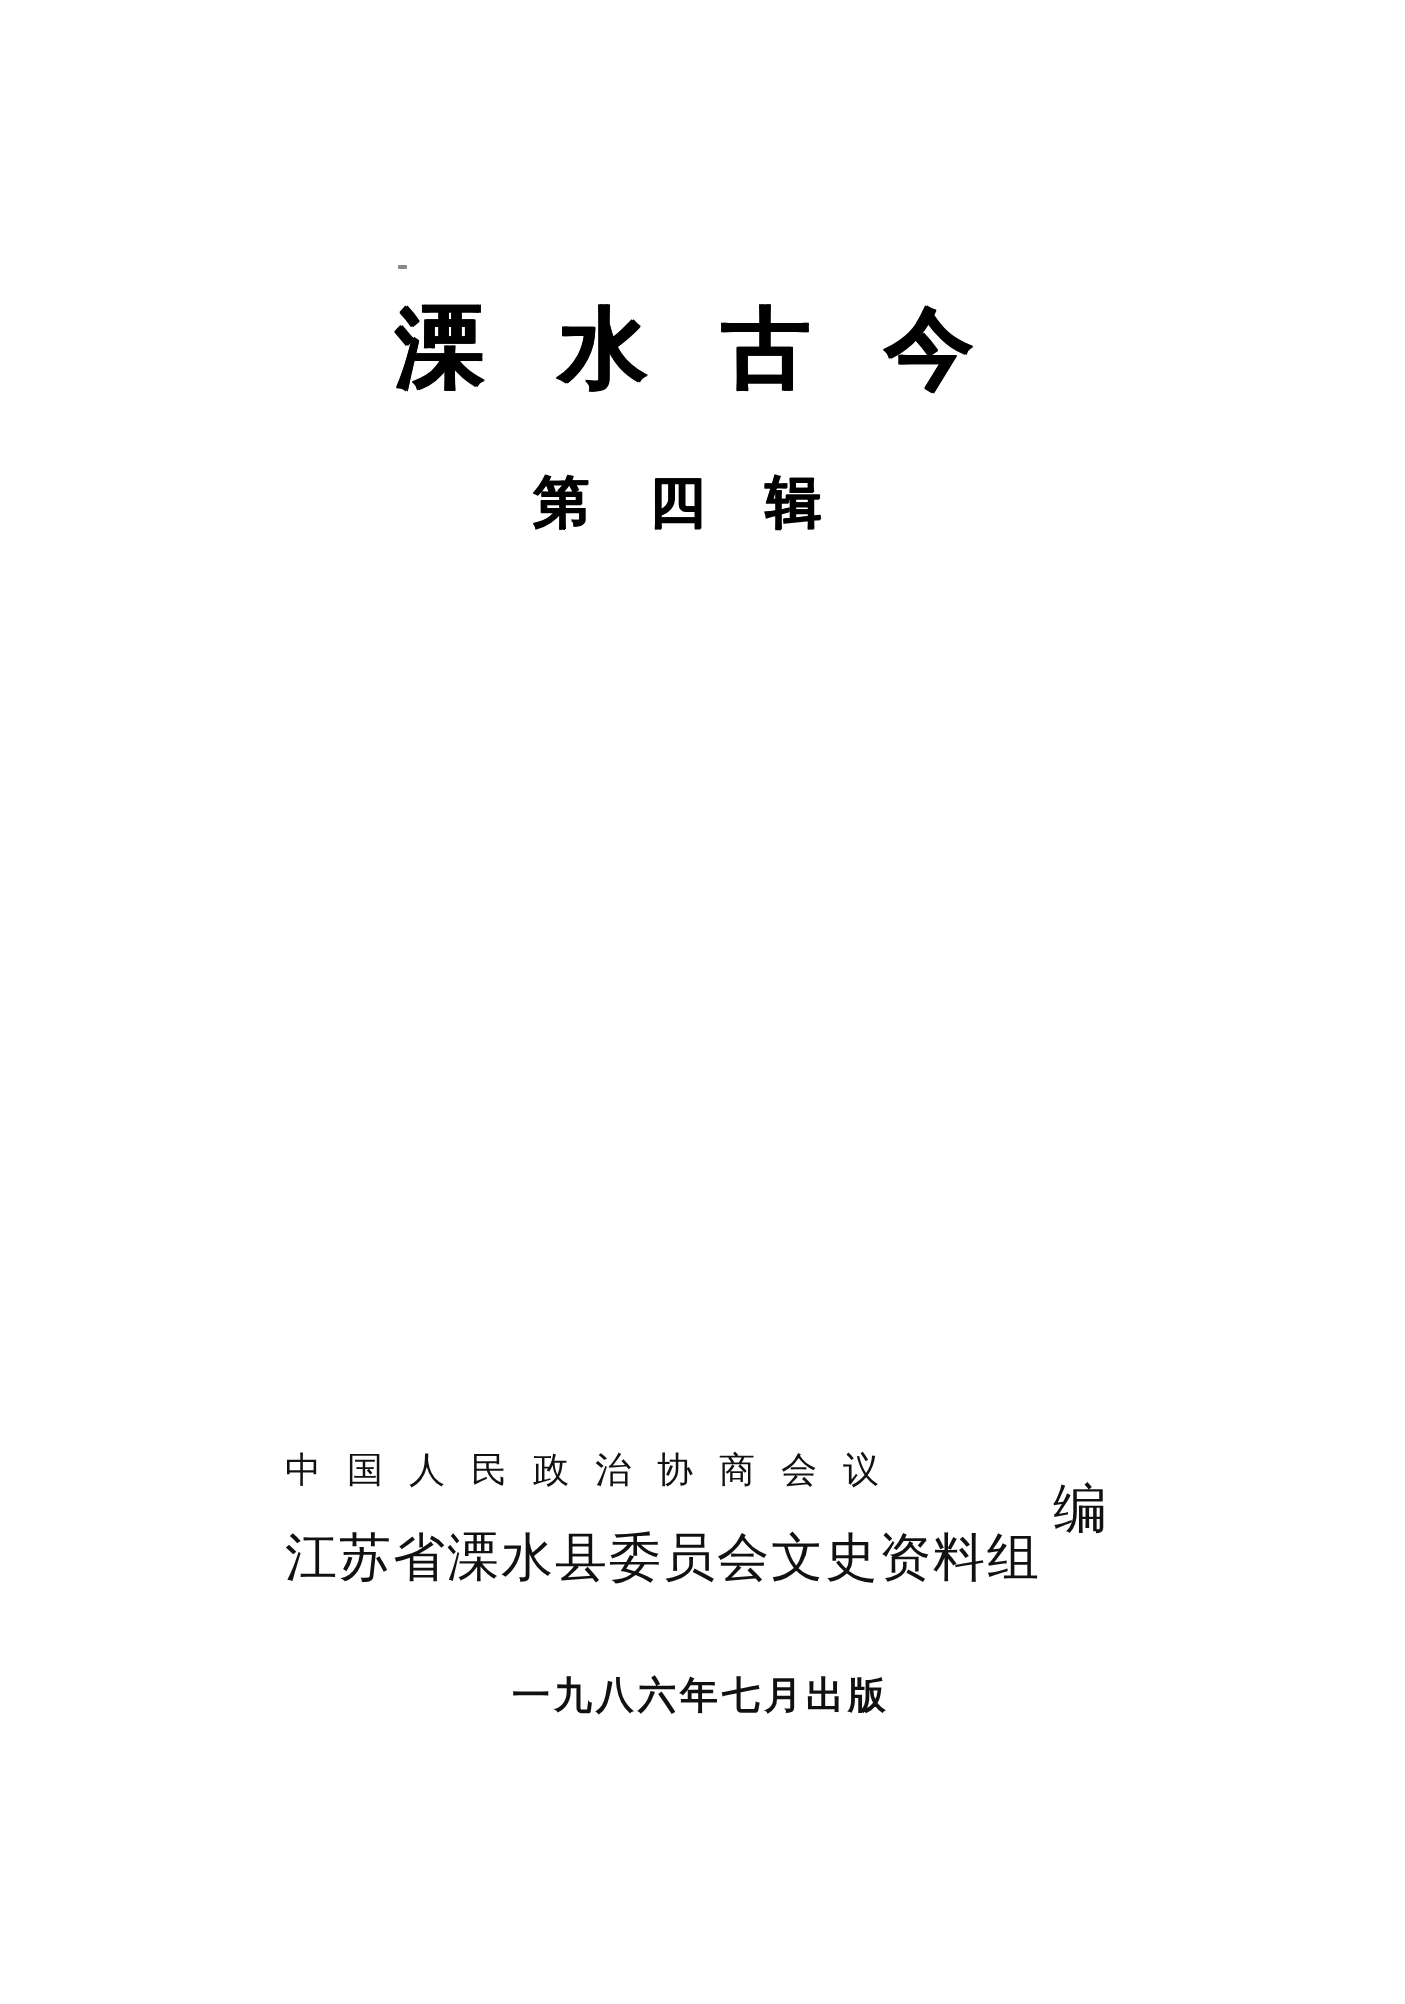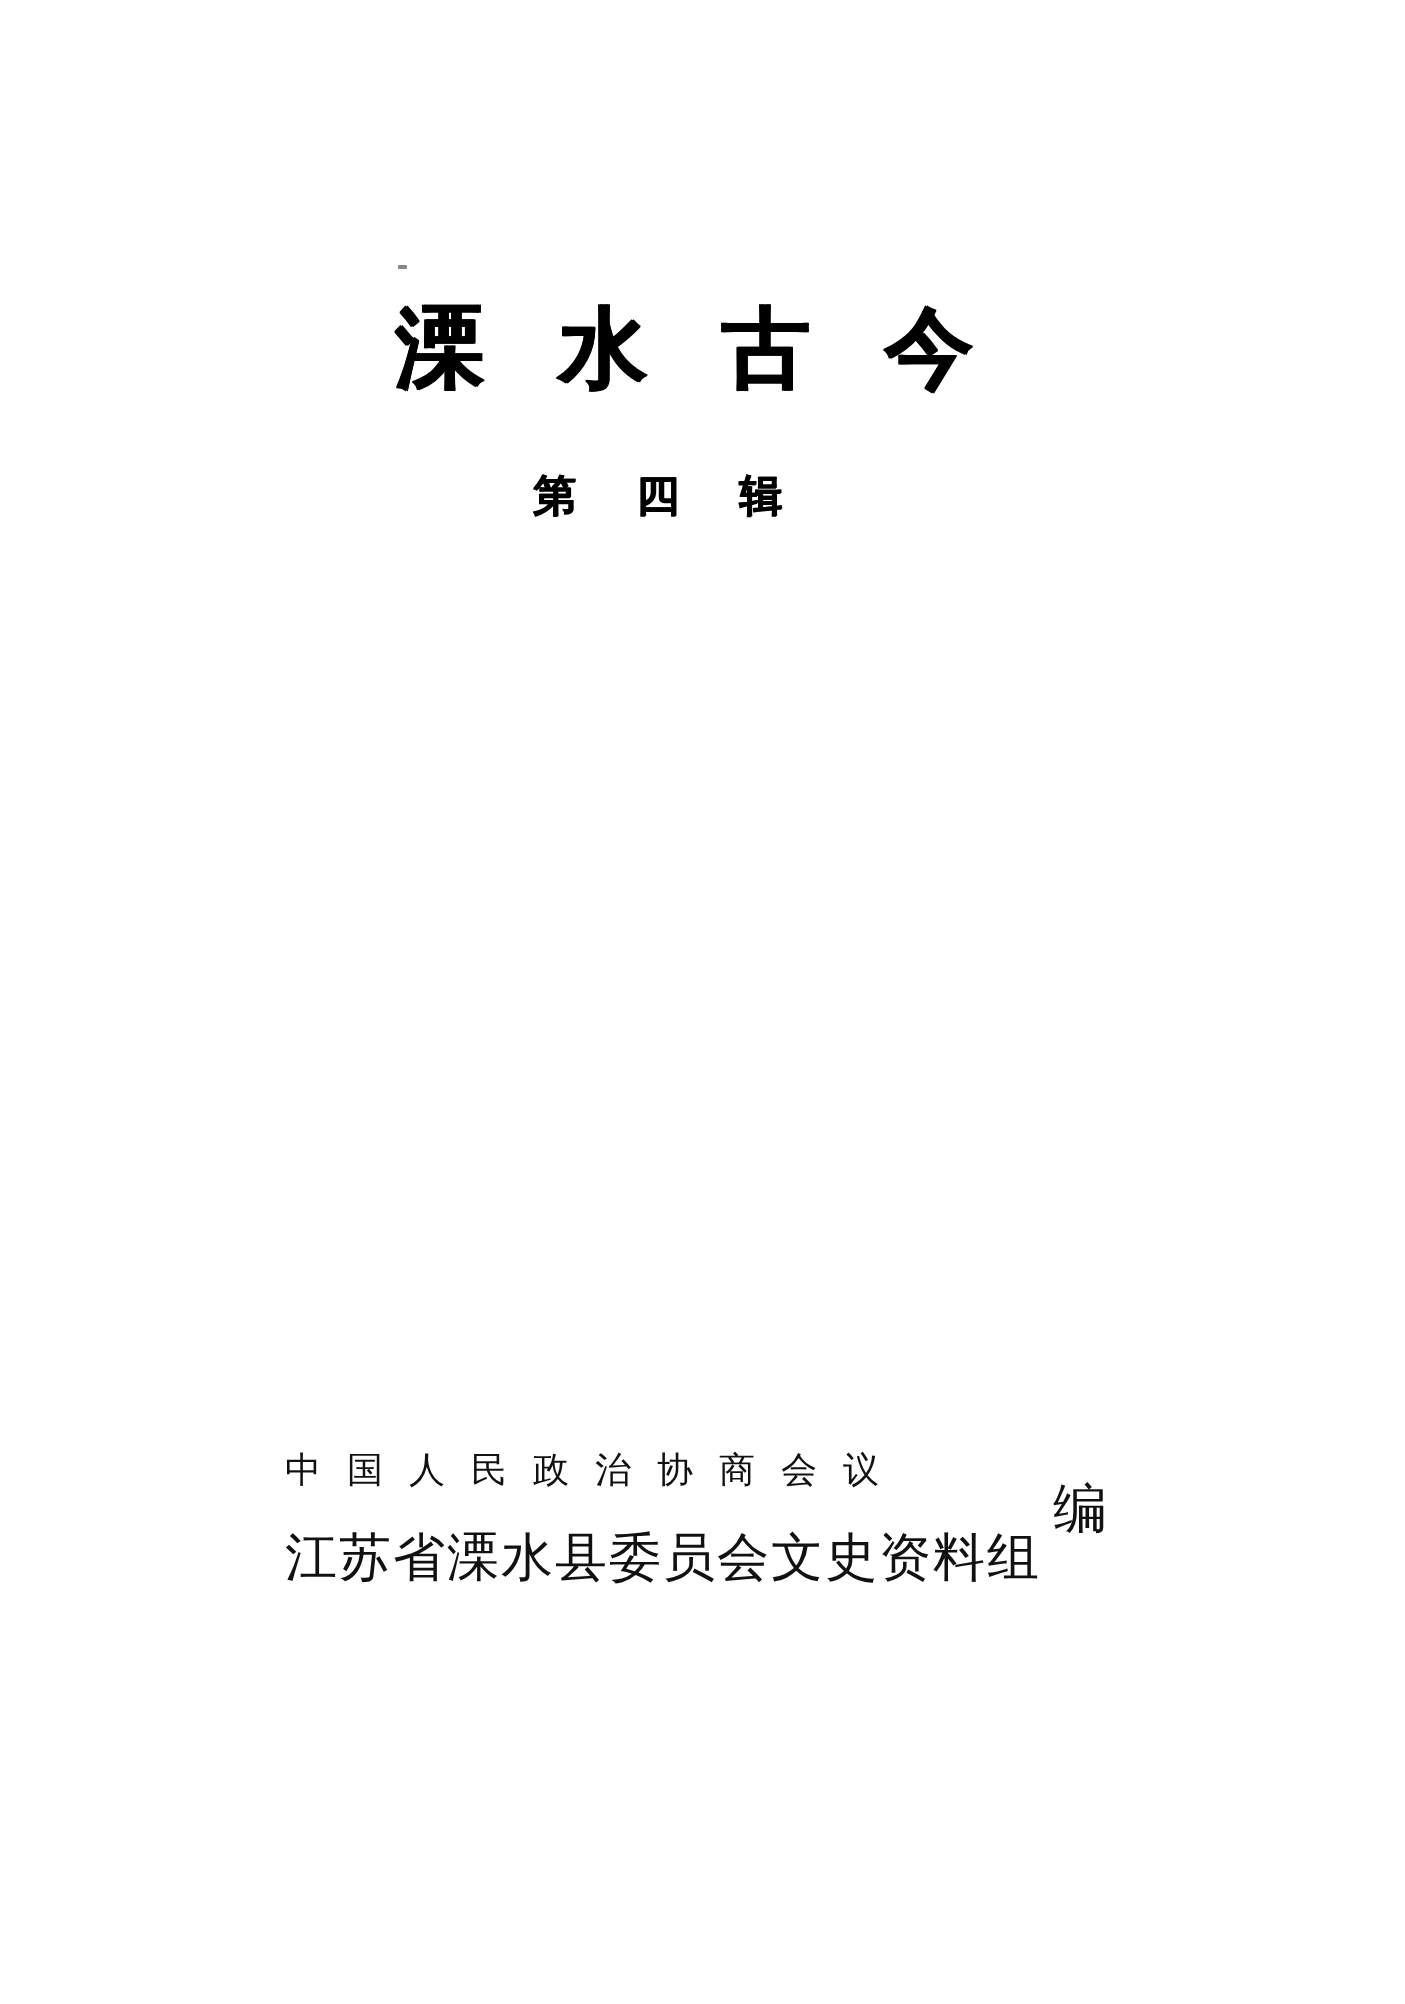--- a/index.html
+++ b/index.html
@@ -38,21 +38,21 @@
     font-weight: 900;
     line-height: 1;
     letter-spacing: 75px;
     color: var(--title-ink);
     text-shadow: 2px 0 0 var(--title-ink), 0 1px 0 var(--title-ink), 2px 1px 0 var(--title-ink);
   }
 
   .volume-label {
     left: 533px; top: 474px;
     font-family: "Liberation Sans", sans-serif;
-    font-size: 43px;
+    font-size: 56px;
     font-weight: 900;
     line-height: 1;
     letter-spacing: 60px;
     color: var(--title-ink);
     text-shadow: 1px 0 0 var(--title-ink), 0 1px 0 var(--title-ink);
   }
 
   .publisher-line-1 {
     left: 285px; top: 1452px;
     font-size: 36px;
@@ -94,14 +94,15 @@
   <h1 class="abs book-title">溧水古今</h1>
 
   <h2 class="abs volume-label">第四辑</h2>
 
   <div>
     <div class="abs publisher-line-1">中国人民政治协商会议</div>
     <div class="abs publisher-line-2">江苏省溧水县委员会文史资料组</div>
     <div class="abs editor-suffix">编</div>
   </div>
 
+  <div class="abs publication-date">一九八六年七月出版</div>
 
 </div>
 
 </body></html>

